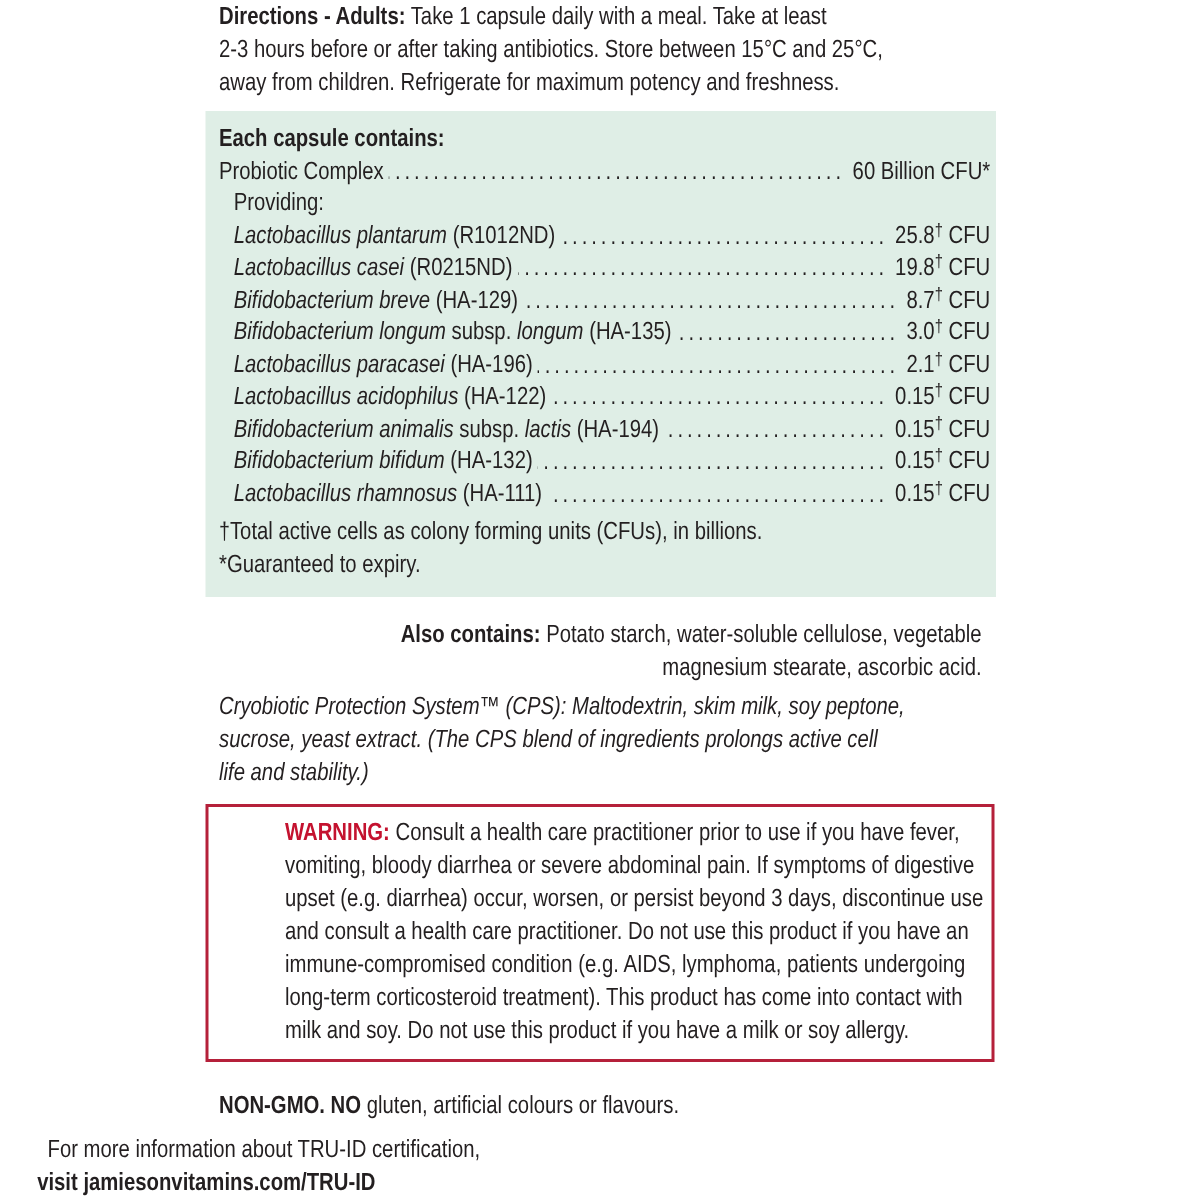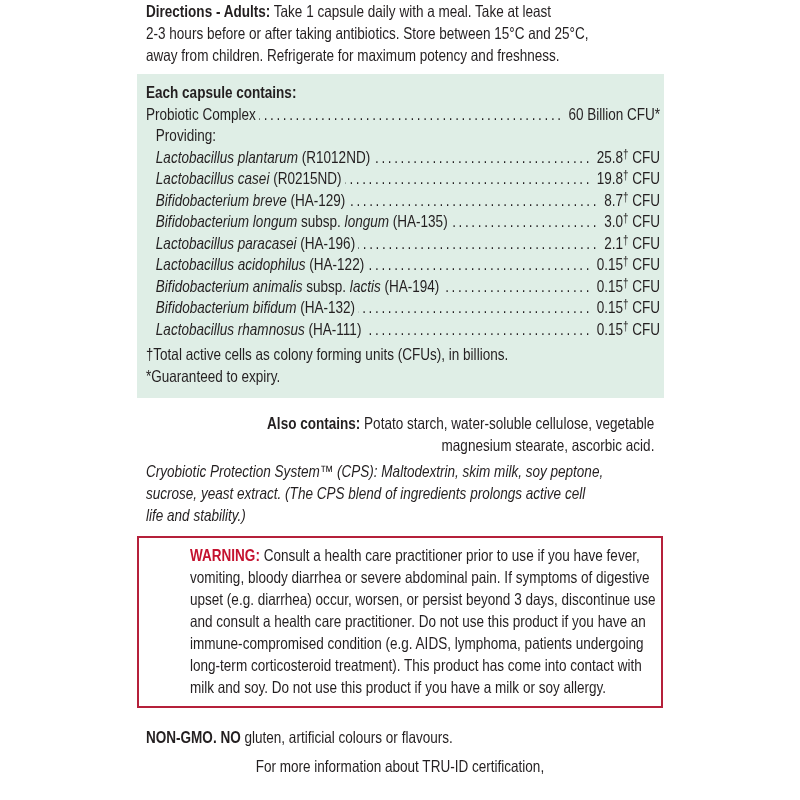--- a/index.html
+++ b/index.html
@@ -26,21 +26,21 @@
 
     #also { top: 412px; text-align: right; }
     #cps { top: 460px; font-style: italic; }
 
     #warning-box { position: absolute; left: 137px; top: 536px; width: 522px; height: 168px;
                    border: 2px solid #b5203a; box-sizing: content-box; }
     #warning { top: 544px; margin-left: 44px; }
     .warn-label { color: #c4122f; font-weight: bold; }
 
     #nongmo { top: 726px; }
-    #footer { position: absolute; top: 755px; left: 0; width: 800px; text-align: center; }
+    #footer { position: absolute; top: 755px; left: 0; width: 800px; }
     #footer .fline { font-size: 16.5px; line-height: 22px; height: 22px; display: block; }
     #footer .fline span { display: inline-block; transform: scaleX(0.82); transform-origin: 50% 0; }
   </style>
 </head>
 <body>
 
 <div id="directions" class="block">
   <div class="line cond"><b>Directions - Adults:</b><span> Take 1 capsule daily with a meal. Take at least</span></div>
   <div class="line cond">2-3 hours before or after taking antibiotics. Store between 15°C and 25°C,</div>
   <div class="line cond">away from children. Refrigerate for maximum potency and freshness.</div>
@@ -137,13 +137,14 @@
   <div class="line cond">long-term corticosteroid treatment). This product has come into contact with</div>
   <div class="line cond">milk and soy. Do not use this product if you have a milk or soy allergy.</div>
 </div>
 
 <div id="nongmo" class="block">
   <div class="line cond"><b>NON-GMO. NO</b><span> gluten, artificial colours or flavours.</span></div>
 </div>
 
 <div id="footer">
   <div class="fline"><span>For more information about TRU-ID certification,</span></div>
+  <div class="fline"><span class="bold">visit jamiesonvitamins.com/TRU-ID</span></div>
 </div>
 
 </body></html>

